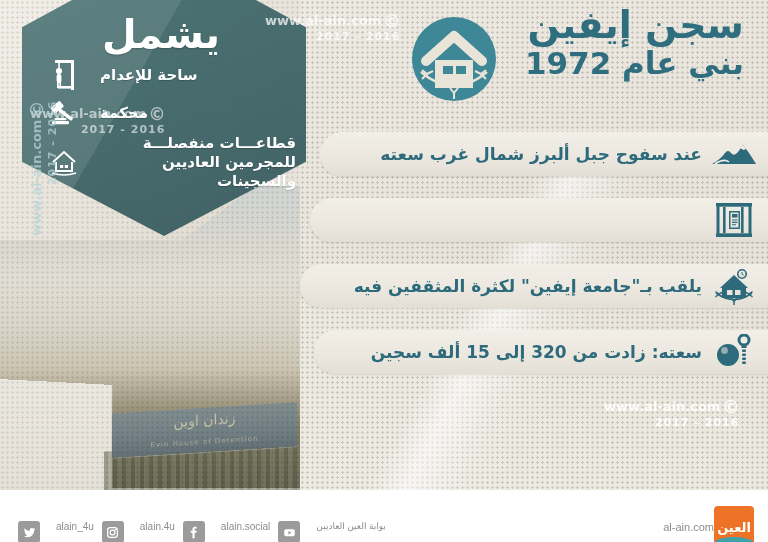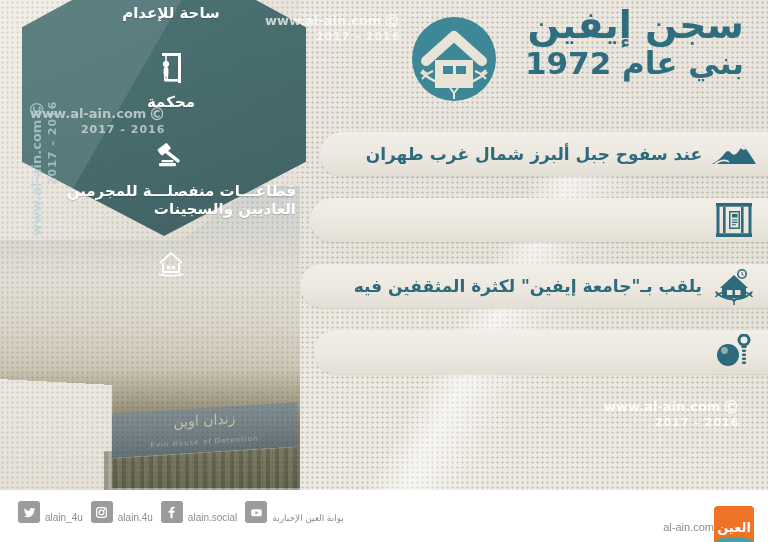--- a/index.html
+++ b/index.html
@@ -105,21 +105,21 @@
   .hex-content{
     position:absolute;left:26px;top:4px;width:270px;height:230px;
     color:#ffffff;text-align:center;
   }
   .hex-title{
     font-size:40px;font-weight:bold;line-height:1;margin:10px 0 4px;
     letter-spacing:0px;text-shadow:0 1px 2px rgba(0,0,0,.22);
   }
   .hex-row{
     display:flex;align-items:center;justify-content:flex-end;
-    gap:28px;margin:0 0 6px;padding-left:20px;flex-direction:column;
+    gap:18px;margin:0 0 6px;padding-left:20px;
   }
   .hex-row .txt{
     font-size:15px;font-weight:bold;line-height:1.25;text-align:right;
     text-shadow:0 1px 1px rgba(0,0,0,.2);
   }
   .hex-row .ico{width:36px;flex:0 0 36px;display:flex;justify-content:center;}
 
   
   .title-wrap{position:absolute;right:24px;top:6px;width:320px;text-align:right;}
   .title-line1{
@@ -172,21 +172,21 @@
   .wm-br{left:604px;top:398px;color:rgba(255,255,255,.88);}
 
   
   .footer{
     position:absolute;left:0;top:490px;width:768px;height:52px;background:#ffffff;
   }
   .social{
     position:absolute;left:18px;top:11px;display:flex;align-items:center;gap:8px;
     direction:ltr;
   }
-  .social-item{display:flex;align-items:flex-end;gap:5px;}
+  .social-item{display:flex;align-items:flex-start;gap:16px;margin-top:20px;}
   .sq{
     width:22px;height:22px;border-radius:3px;background:#9b9b9b;
     display:flex;align-items:center;justify-content:center;color:#fff;
   }
   .sl{font-size:10px;color:#8d8d8d;font-family:"Liberation Sans",sans-serif;}
   .sl.ar{font-size:9px;}
   .brand{
     position:absolute;right:14px;top:16px;display:flex;align-items:center;direction:ltr;
   }
   .brand-url{font-size:11px;color:#8d8d8d;font-family:"Liberation Sans",sans-serif;}
@@ -223,20 +223,21 @@
   <div class="bg-paper-tl"></div>
   <div class="right-panel"></div>
   <div class="right-panel-fade"></div>
   <div class="halftone"></div>
   <div class="halftone-light"></div>
   <div class="diag-sheen"></div>
 
   <div class="hex"></div>
   <div class="hex-sheen"></div>
   <div class="hex-content">
+    <div class="hex-title">يشمل</div>
 
     <div class="hex-row">
       <div class="txt">ساحة للإعدام</div>
       <div class="ico">
         <svg width="30" height="34" viewBox="0 0 30 34" aria-hidden="true">
           <g fill="#ffffff">
             <rect x="22" y="2" width="3" height="30"></rect>
             <rect x="6" y="2" width="19" height="3"></rect>
             <rect x="9" y="28" width="13" height="2.6"></rect>
             <rect x="9.2" y="5" width="1.6" height="6"></rect>
@@ -296,21 +297,21 @@
   </div>
   <div class="title-wrap">
     <div class="title-line1">سجن إيفين</div>
     <div class="title-line2">بني عام 1972</div>
   </div>
 
   <div class="rows">
 
     <div class="row row1">
       <div class="bar"></div>
-      <div class="label">عند سفوح جبل ألبرز شمال غرب طهران</div>
+      <div class="label">عند سفوح جبل ألبرز شمال غرب سعته</div>
       <div class="row-icon">
         <svg width="48" height="28" viewBox="0 0 48 28" aria-hidden="true">
           <path d="M2 24 Q10 20 15 13 Q18 9 21 13 Q24 17 28 12 L33 5 L39 13 Q43 19 46 24 Z" fill="#2d6b7c"></path>
           <path d="M30 8 L33 5 L36 9 L33.5 10 Z" fill="#f0ece4"></path>
           <path d="M5 24 Q14 18 19 22" fill="none" stroke="#f0ece4" stroke-width="1.6"></path>
         </svg>
       </div>
     </div>
 
     <div class="row row2">
@@ -351,20 +352,21 @@
             <path d="M7 28 l-3.5 -2.5 M7 28 l-3.5 3 M7 28 l4 -2"></path>
             <path d="M22 35.5 l-3 -3.5 M22 35.5 l3 -3.5 M22 35.5 l0 3.6"></path>
             <path d="M37 28 l3.5 -2.5 M37 28 l3.5 3 M37 28 l-4 -2"></path>
           </g>
         </svg>
       </div>
     </div>
 
     <div class="row row4">
       <div class="bar"></div>
+      <div class="label">سعته: زادت من 320 إلى 15 ألف سجين</div>
       <div class="row-icon">
         <svg width="40" height="36" viewBox="0 0 40 36" aria-hidden="true">
           <circle cx="14" cy="21" r="11" fill="#2d6b7c"></circle>
           <circle cx="10.5" cy="16.5" r="3.4" fill="#e9e5dc" opacity=".55"></circle>
           <circle cx="30" cy="6" r="5" fill="none" stroke="#2d6b7c" stroke-width="3"></circle>
           <rect x="27.5" y="11" width="5" height="3" fill="#2d6b7c"></rect>
           <g fill="#2d6b7c">
             <rect x="28" y="15.5" width="4" height="2.6" rx="1"></rect>
             <rect x="28" y="19.5" width="4" height="2.6" rx="1"></rect>
             <rect x="28" y="23.5" width="4" height="2.6" rx="1"></rect>
@@ -424,21 +426,21 @@
         <div class="sl">alain.social</div>
       </div>
 
       <div class="social-item">
         <div class="sq">
           <svg width="13" height="13" viewBox="0 0 16 16" aria-hidden="true">
             <rect x="1.5" y="4" width="13" height="8.6" rx="2.2" fill="#fff"></rect>
             <path d="M6.6 6.2 L10.5 8.3 L6.6 10.4 Z" fill="#9b9b9b"></path>
           </svg>
         </div>
-        <div class="sl ar">بوابة العين الإخبارية</div>
+        <div class="sl ar">بوابة العين العاديين</div>
       </div>
     </div>
 
     <div class="brand">
       <div class="brand-url">al-ain.com</div>
       <div class="brand-logo">
         <div class="wave"></div>
         <div class="mark">العين</div>
       </div>
     </div>

